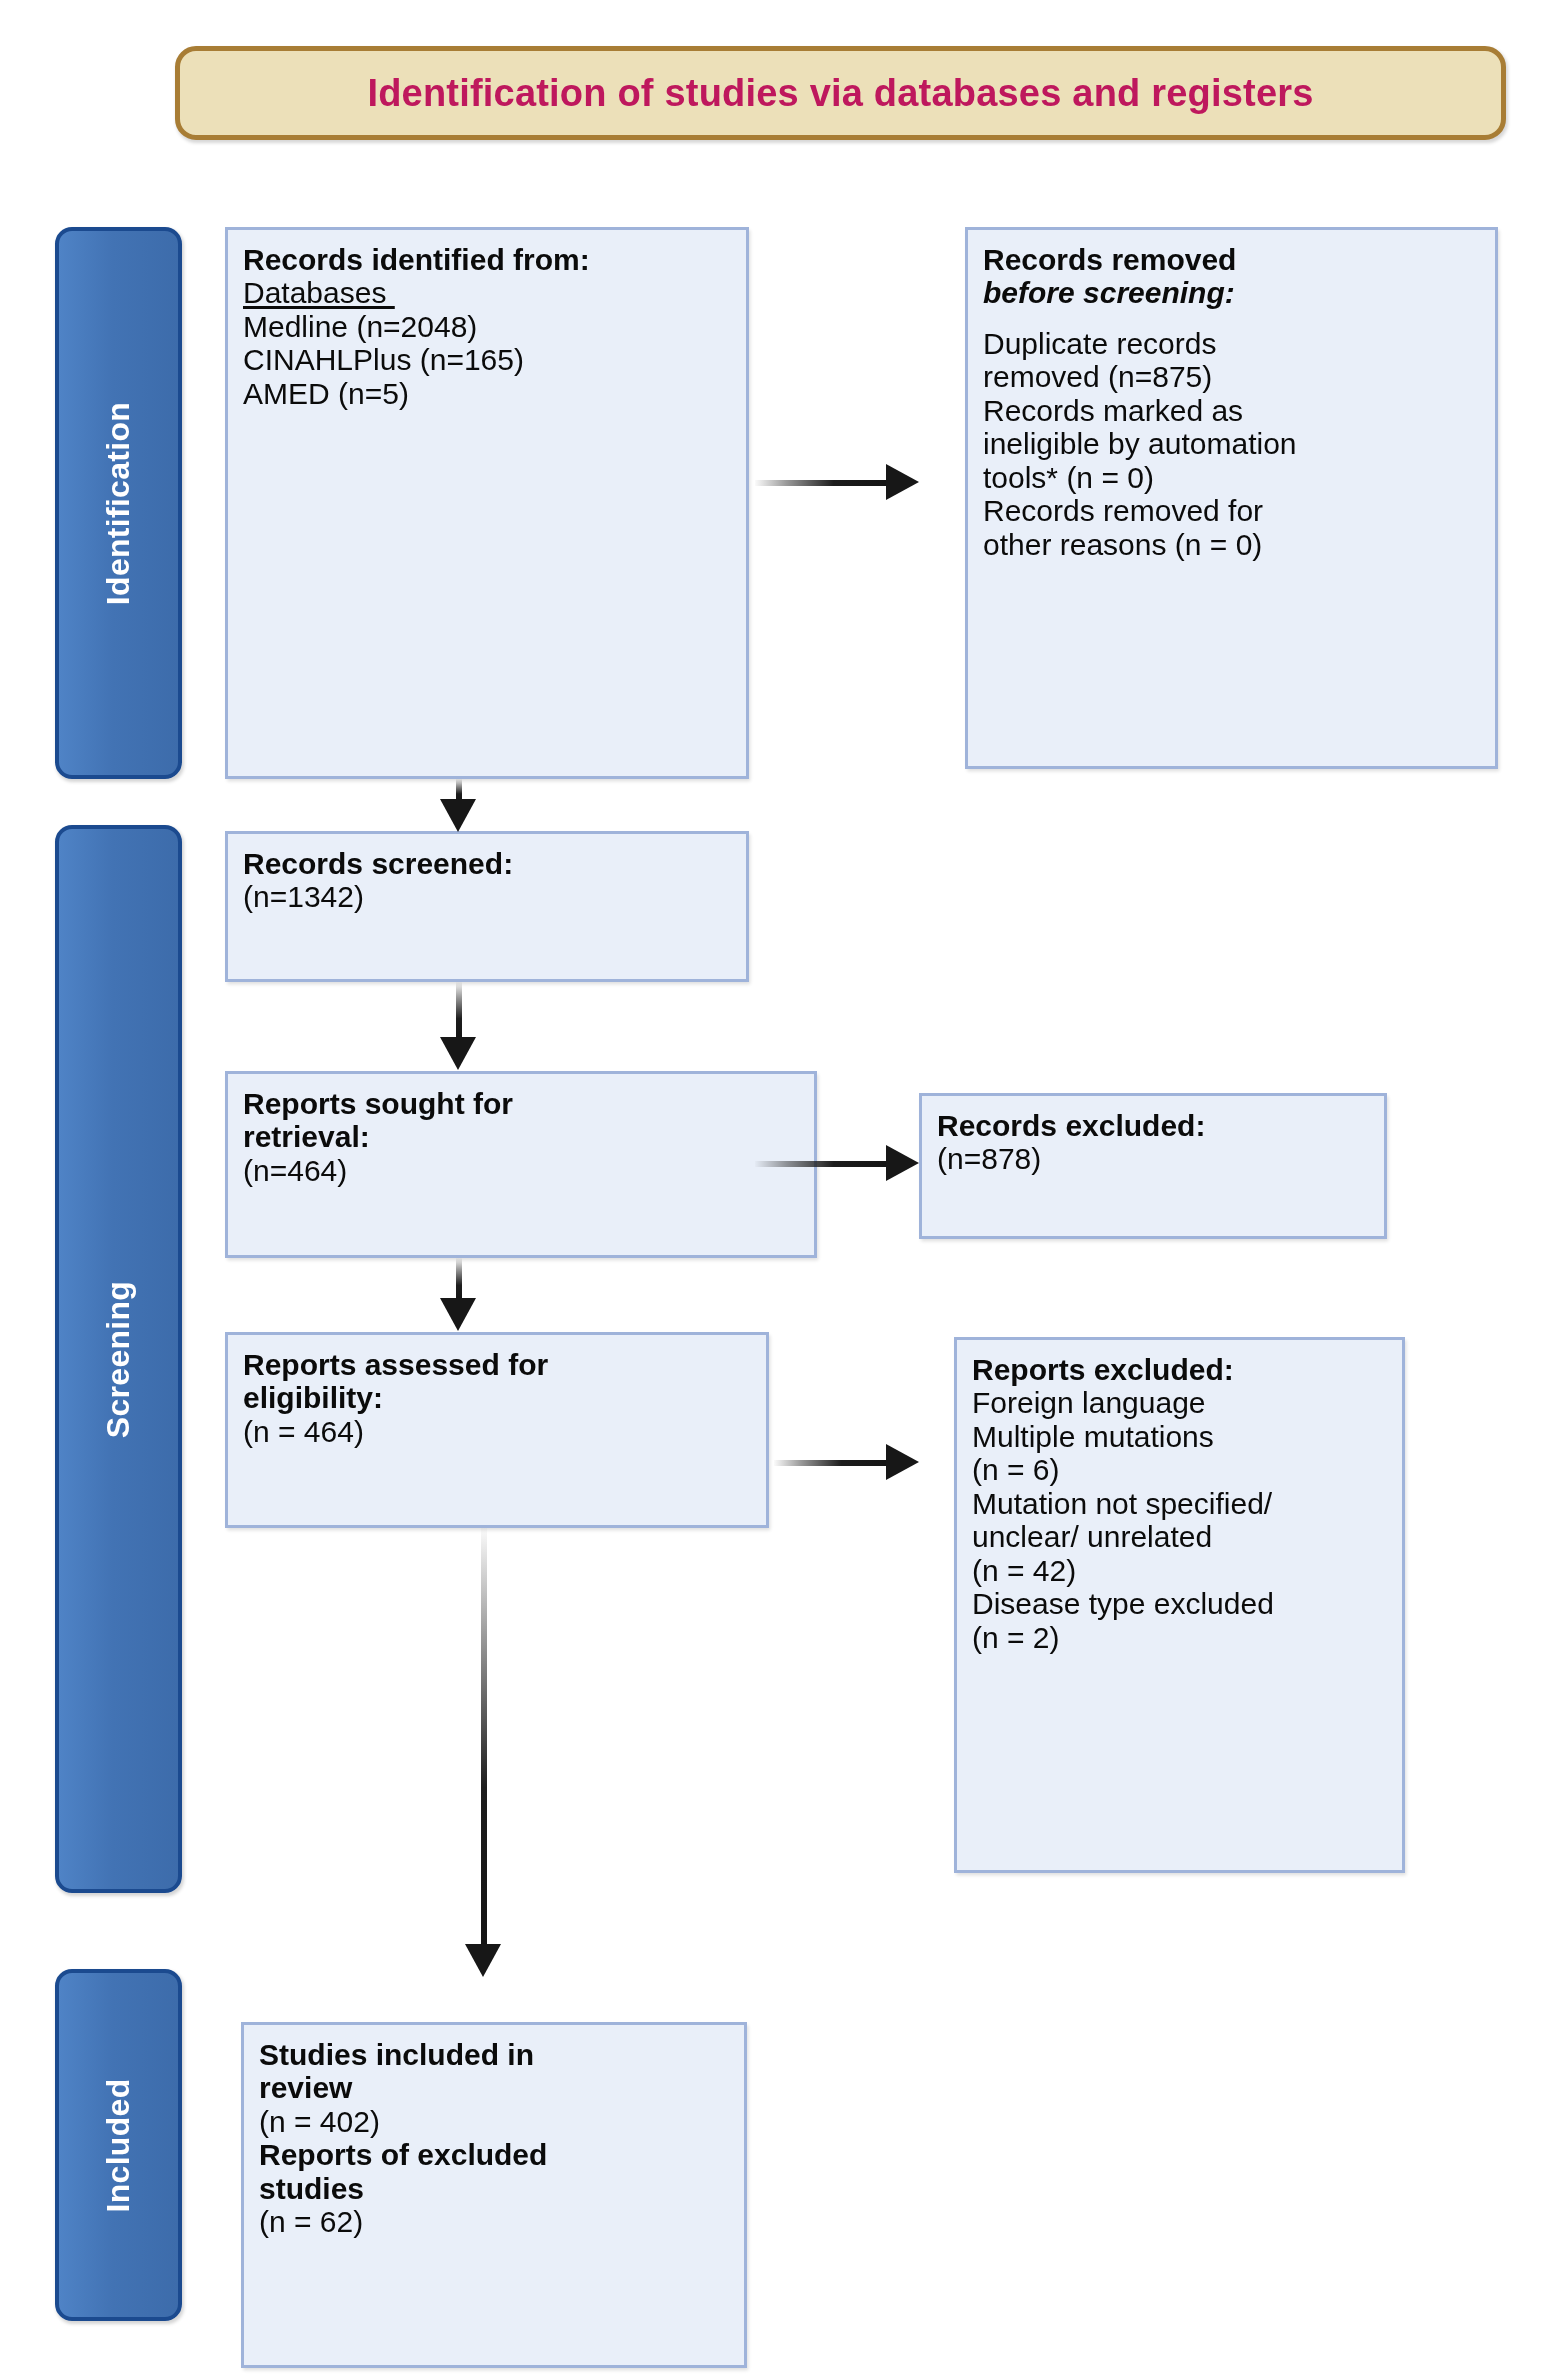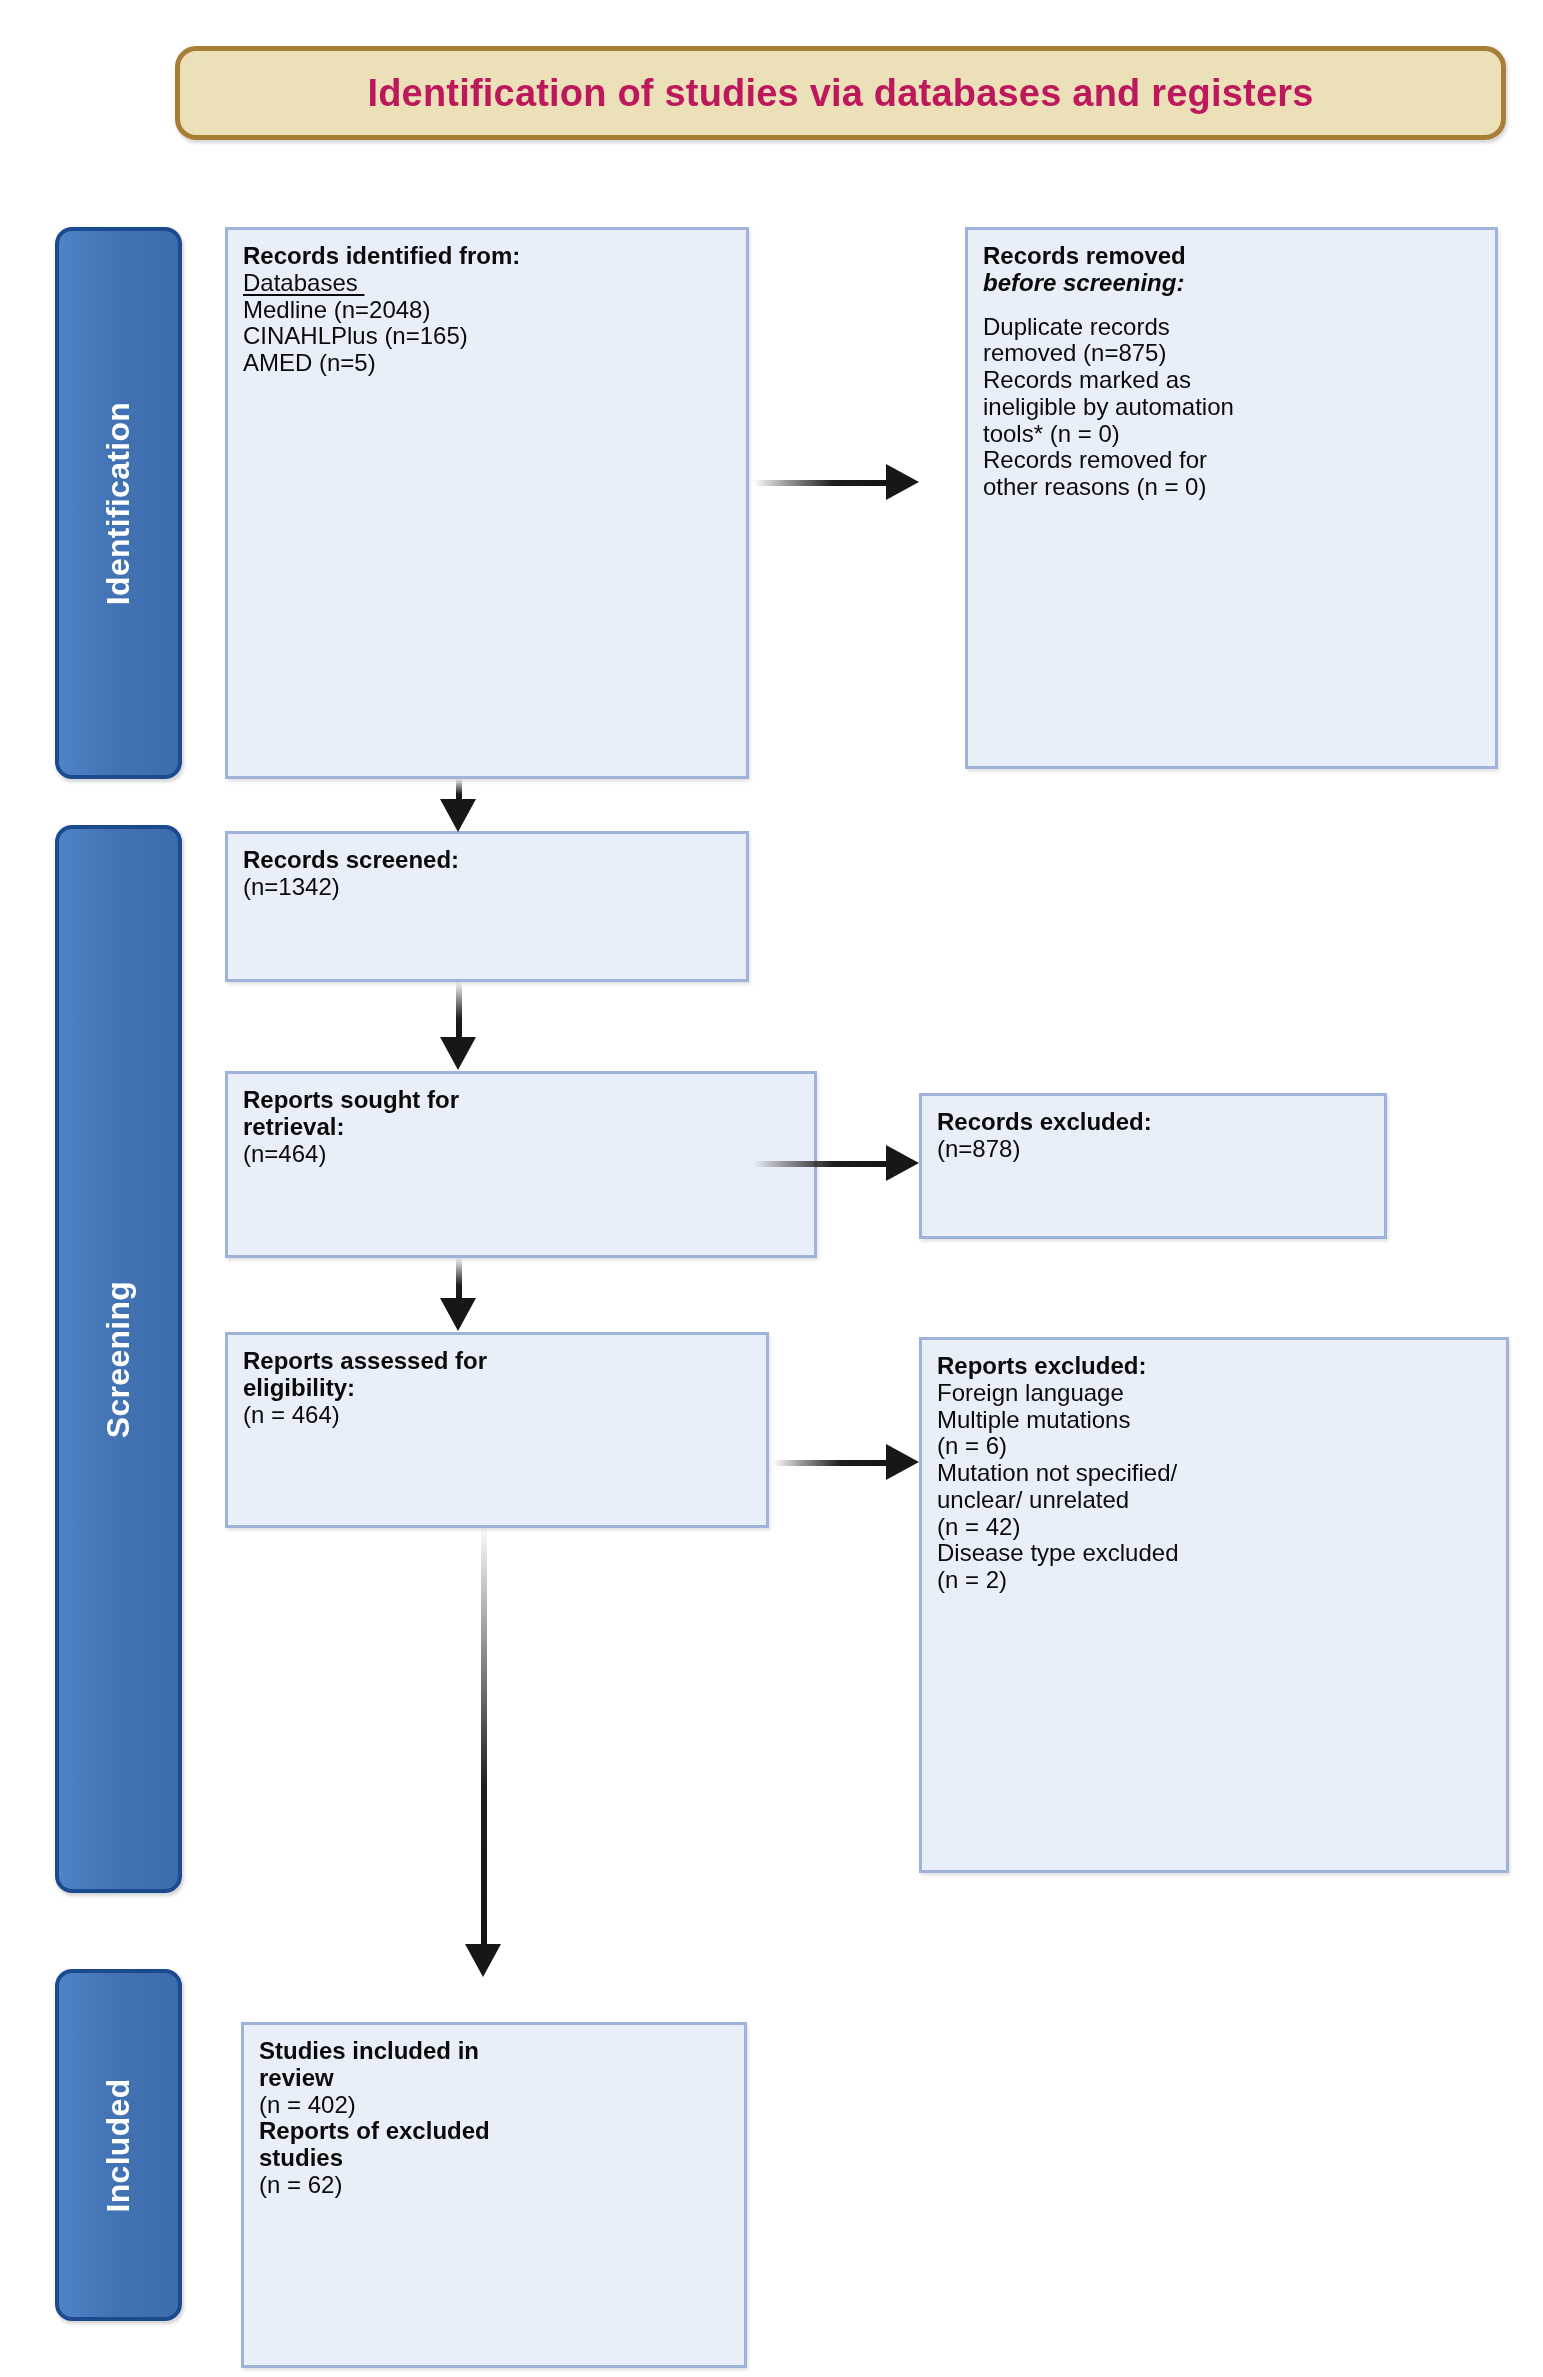--- a/index.html
+++ b/index.html
@@ -74,37 +74,37 @@
     position: absolute;
     background: #e9eff9;
     border: 3.5px solid #9fb3da;
     box-sizing: border-box;
     box-shadow: 1.5px 2.5px 3.5px rgba(0,0,0,0.13);
     padding: 13px 13px 5px 15px;
     overflow: visible;
   }
   .box p {
     margin: 0;
-    font-size: 24px;
+    font-size: 30px;
     line-height: 1.115;
     color: #0b0b0b;
     white-space: pre-wrap;
   }
   .box p.b   { font-weight: bold; }
   .box p.bi  { font-weight: bold; font-style: italic; }
   .box p.u   { text-decoration: underline; text-underline-offset: 3px; }
   .box p.gap { height: 17px; }
 
   #box-identified    { left: 225px;  top: 227px;  width: 524px; height: 552px; }
   #box-removed       { left: 919px; top: 227px;  width: 533px; height: 542px; margin-left: 46px; }
   #box-screened      { left: 225px;  top: 831px; width: 524px; height: 151px; }
   #box-sought        { left: 225px;  top: 1071px; width: 592px; height: 187px; }
   #box-rec-excluded  { left: 919px; top: 1093px; width: 468px; height: 146px; }
   #box-assessed      { left: 225px;  top: 1332px; width: 544px; height: 196px; }
-  #box-rep-excluded  { left: 919px; top: 1337px; width: 590px; height: 536px; }
+  #box-rep-excluded  { left: 954px; top: 1337px; width: 451px; height: 536px; }
   #box-included      { left: 241px;  top: 1978px; width: 506px; height: 346px; margin-top: 44px; }
 
   
   .arrow-v {
     position: absolute;
     width: 0;
   }
   .arrow-v .shaft {
     position: absolute;
     left: 50%;

